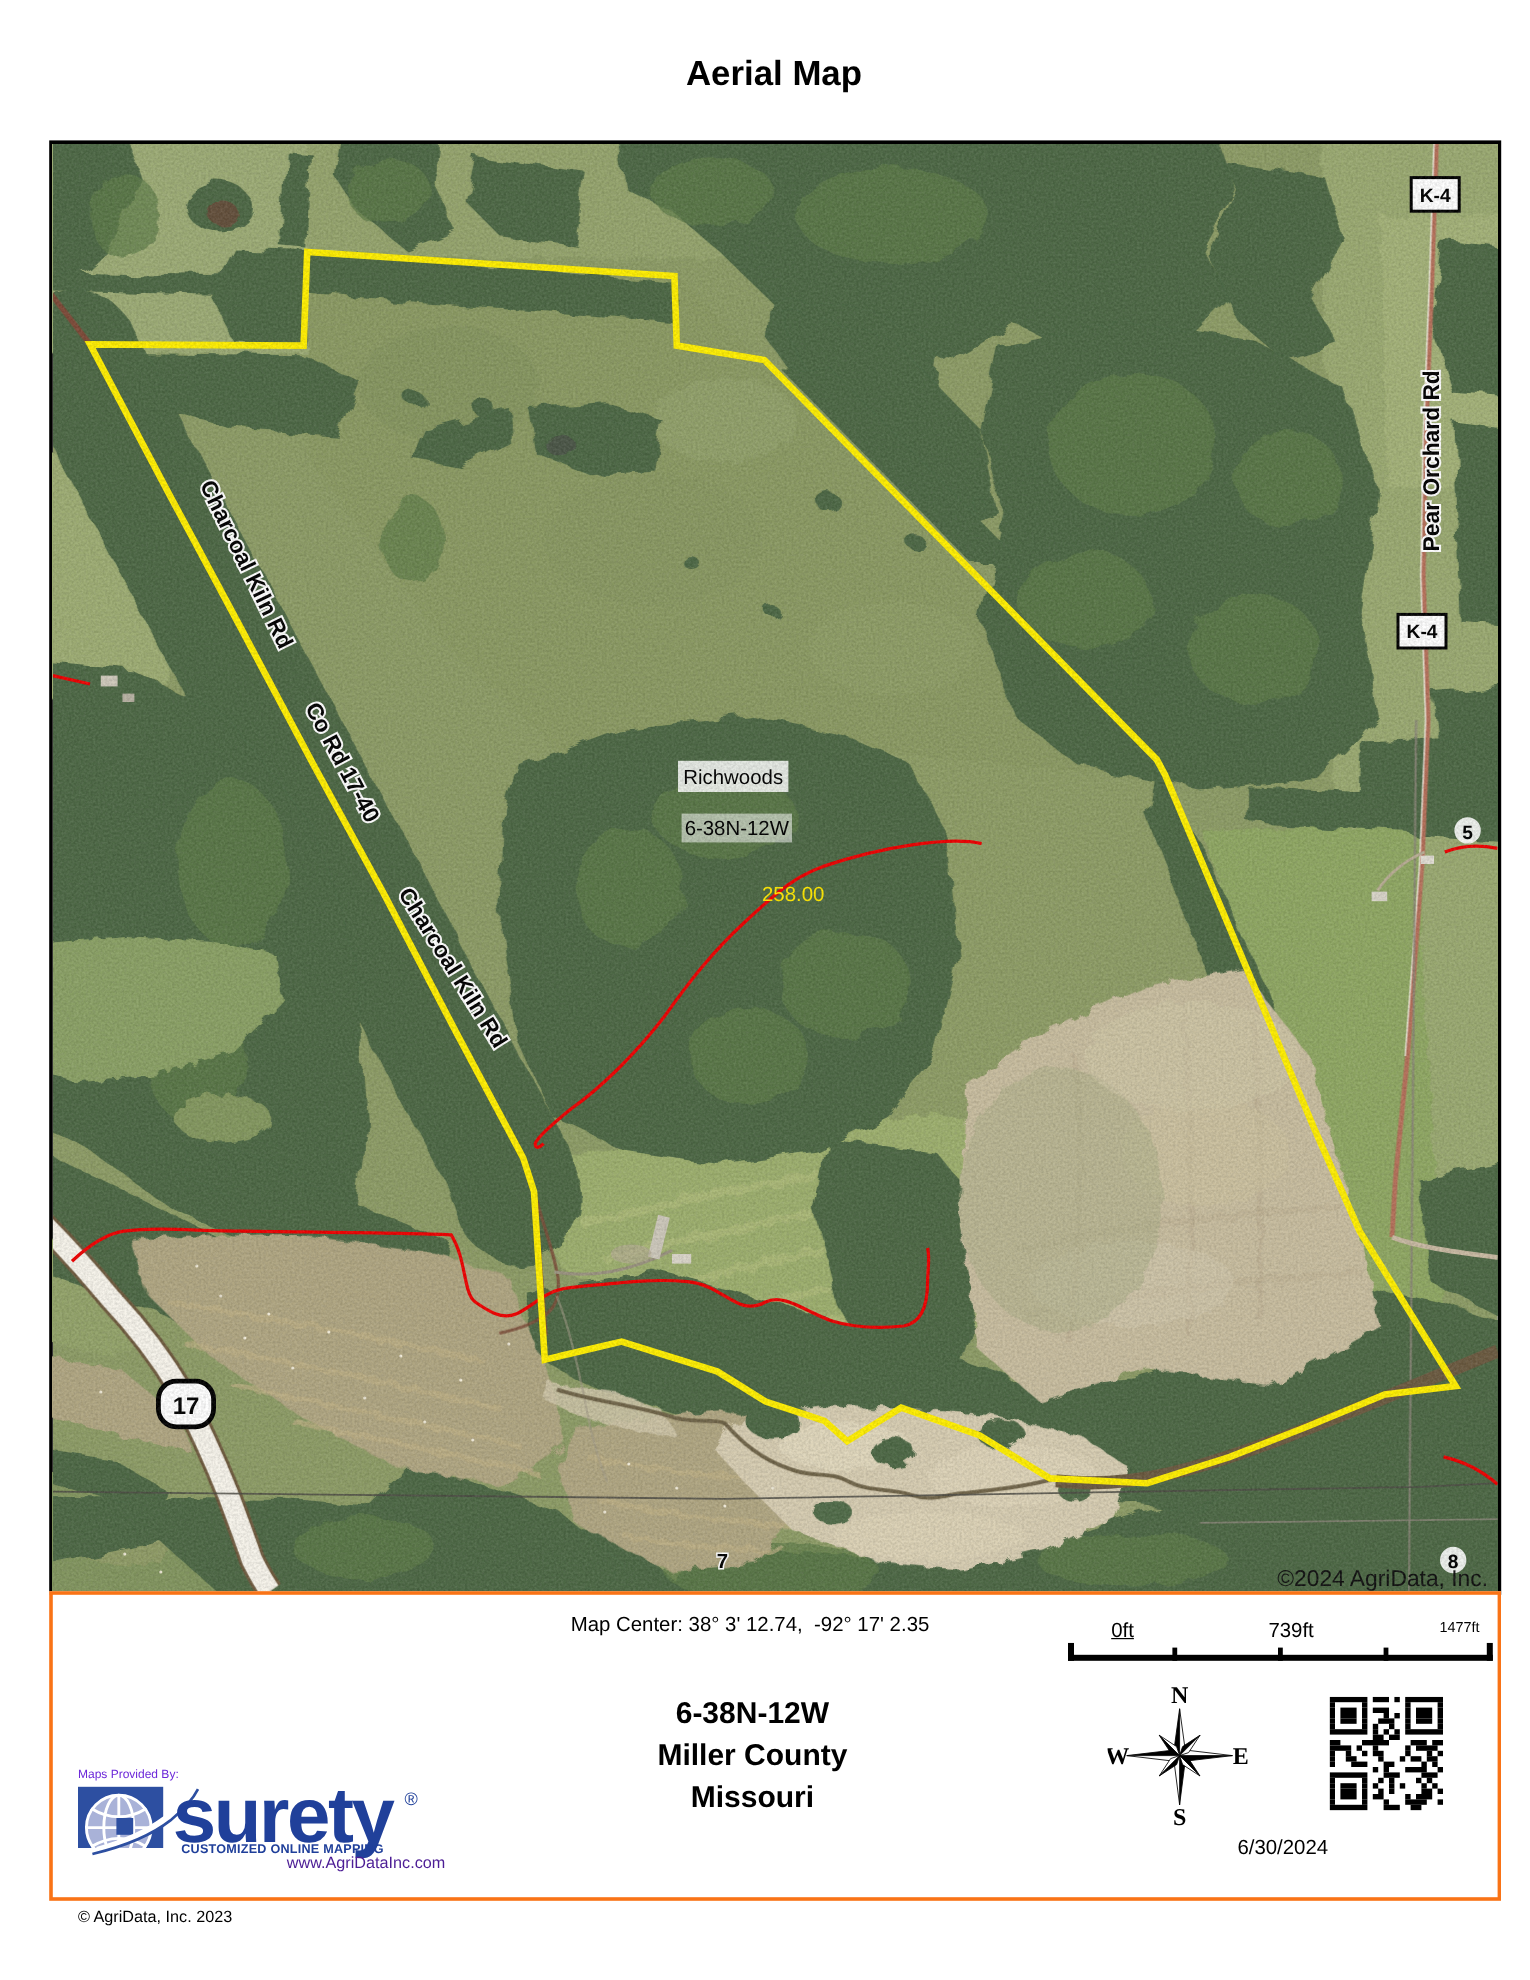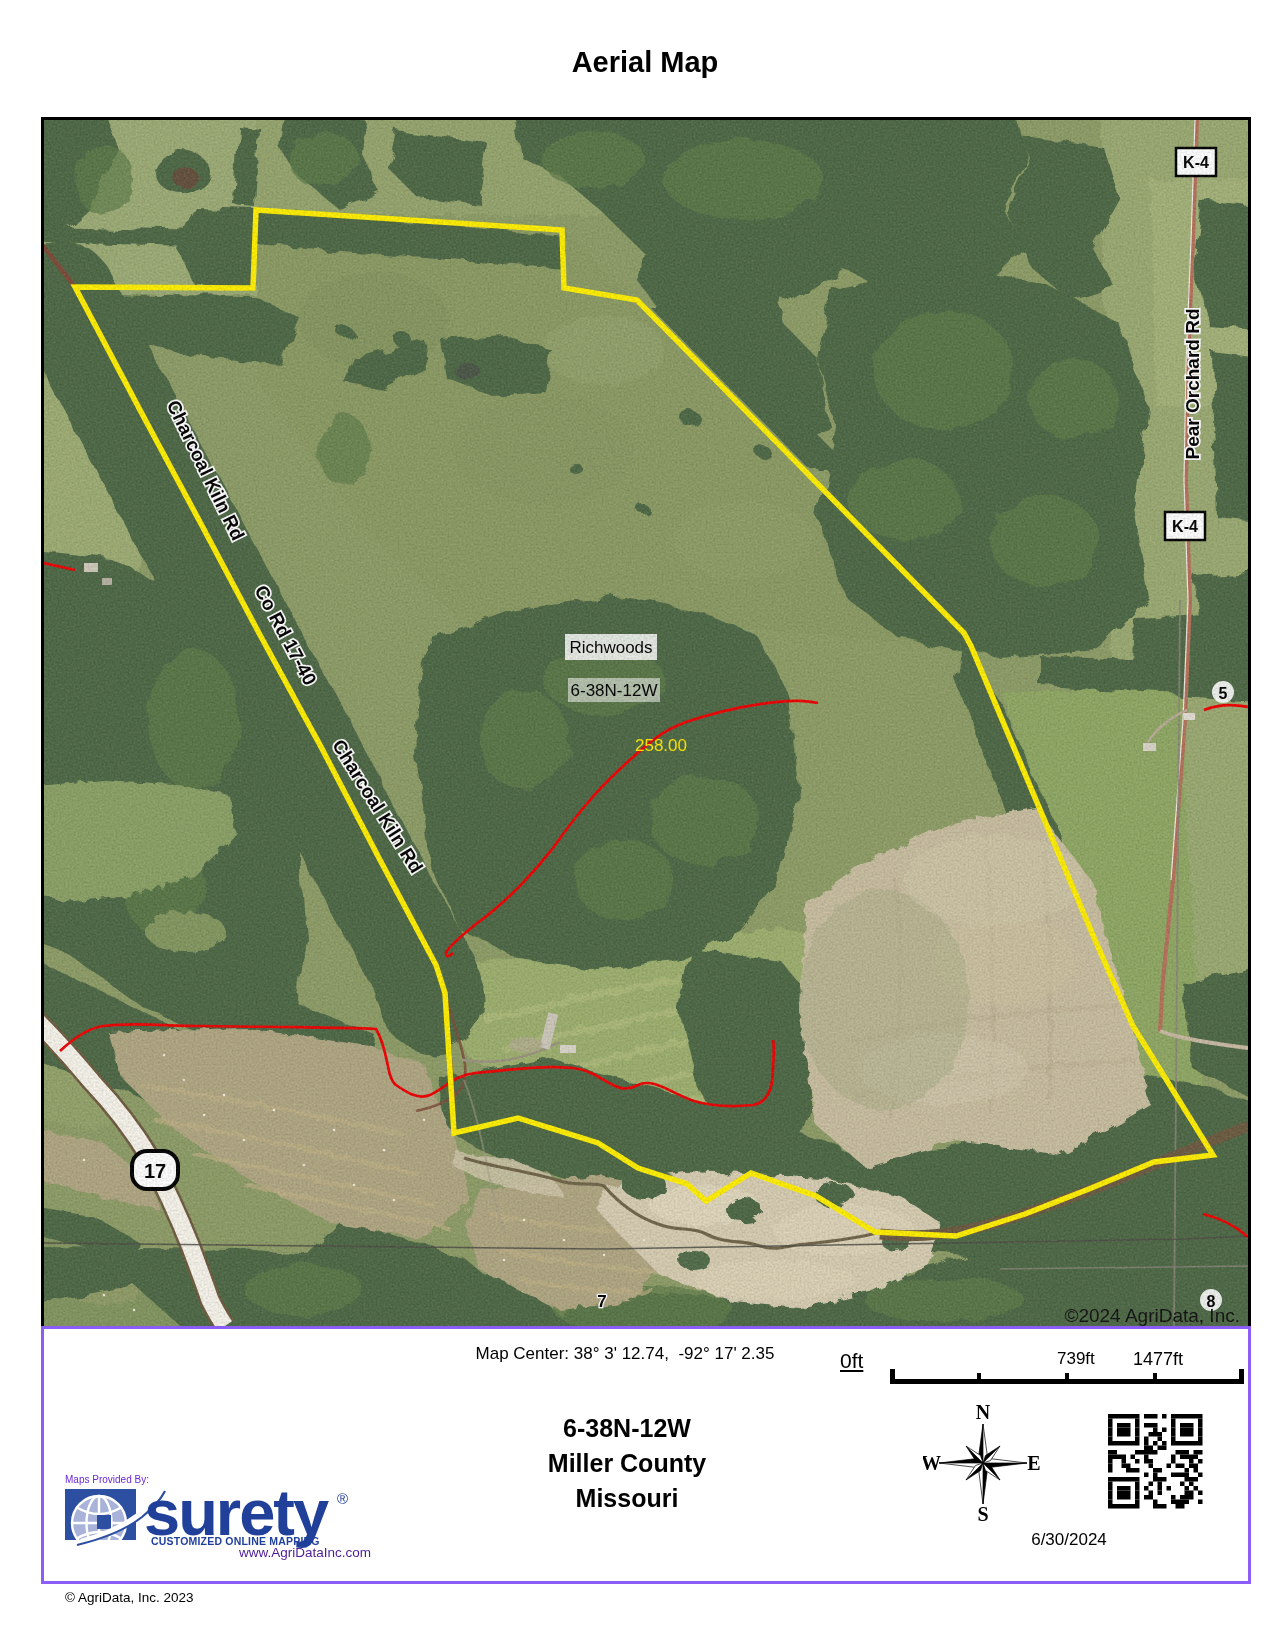--- a/index.html
+++ b/index.html
@@ -331,31 +331,31 @@
 <text x="1167" y="1187" font-size="16" font-weight="bold" text-anchor="middle">8</text>
 
 <text x="1196" y="1202" font-size="19" fill="#111" text-anchor="end">©2024 AgriData, Inc.</text>
 </g>
 
 <rect x="0" y="0" width="1204" height="1206" fill="#000" filter="url(#grain)" opacity="0.13"></rect>
 <rect x="0" y="0" width="1204" height="1206" fill="#fff" filter="url(#grainw)" opacity="0.10"></rect>
 </svg>
 </div>
 
-<div class="abs" style="left:41px;top:1326px;width:1204px;height:252px;border:3px solid #8b5cf6;background:#fff;">
+<div class="abs" style="left:41px;top:1326px;width:1204px;height:252px;border:3px solid #f97316;background:#fff;">
 
   <div class="abs" style="left:0;top:15px;width:1162px;text-align:center;font-size:17px;color:#000;">Map&nbsp;Center:&nbsp;38°&nbsp;3'&nbsp;12.74,&nbsp;&nbsp;-92°&nbsp;17'&nbsp;2.35</div>
 
   <div class="abs" style="left:0;top:82px;width:1166px;text-align:center;font-size:25px;font-weight:bold;line-height:35px;color:#000;">6-38N-12W<br>Miller County<br>Missouri</div>
 
   <div class="abs" style="left:900px;top:201px;width:250px;text-align:center;font-size:17px;">6/30/2024</div>
 
-  <div class="abs" style="left:796px;top:20px;font-size:21px;text-decoration:underline;">0ft</div>
+  <div class="abs" style="left:882px;top:20px;font-size:17px;text-decoration:underline;">0ft</div>
   <div class="abs" style="left:1013px;top:20px;width:100px;font-size:17px;">739ft</div>
-  <div class="abs" style="left:1089px;top:20px;width:100px;text-align:left;font-size:18px;">1477ft</div>
+  <div class="abs" style="left:1089px;top:20px;width:100px;text-align:right;font-size:12px;">1477ft</div>
 
   <svg class="abs" style="left:844px;top:40px;" width="360" height="20" viewBox="0 0 360 20">
     <rect x="2" y="10" width="354" height="5" fill="#000"></rect>
     <rect x="2" y="0" width="5" height="15" fill="#000"></rect>
     <rect x="351" y="0" width="5" height="15" fill="#000"></rect>
     <rect x="89" y="4" width="4" height="11" fill="#000"></rect>
     <rect x="177" y="4" width="4" height="11" fill="#000"></rect>
     <rect x="265" y="4" width="4" height="11" fill="#000"></rect>
   </svg>
 

